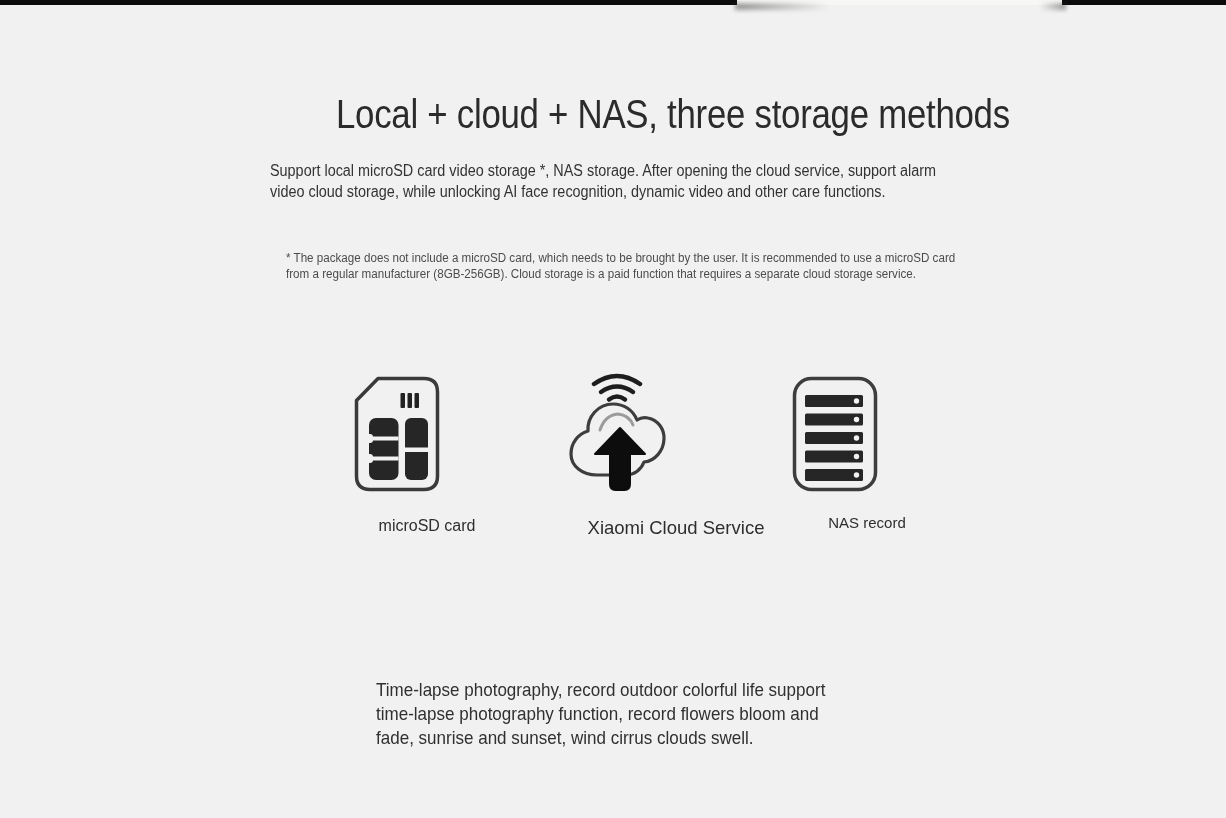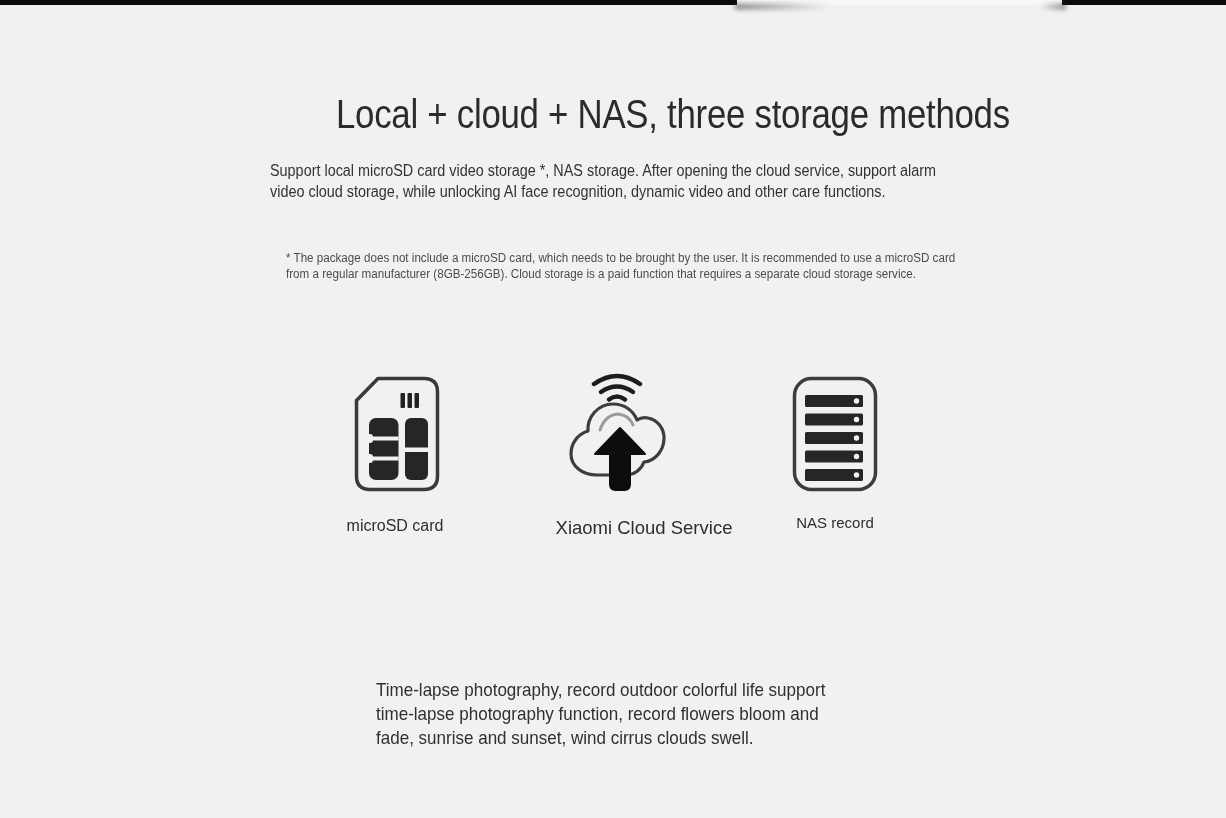--- a/index.html
+++ b/index.html
@@ -40,20 +40,21 @@
   .footnote{
     position:absolute;left:286px;top:250px;
     font-size:12.5px;line-height:16px;color:#4c4c4c;
     transform:scaleX(.93);transform-origin:0 0;
   }
   .footnote div{white-space:nowrap;}
 
   .method-label{
     position:absolute;white-space:nowrap;color:#2e2e2e;
     transform:translateX(-50%);
+    margin-left:32px;
   }
   .label-microsd{left:395px;top:517px;font-size:16px;}
   .label-cloud{left:644px;top:517px;font-size:18.5px;text-align:center;}
   .label-nas{left:835px;top:514px;font-size:15px;}
 
   .icon-slot{position:absolute;}
   .slot-microsd{left:353px;top:375px;}
   .slot-cloud{left:567px;top:371px;}
   .slot-nas{left:791px;top:375px;}
 

